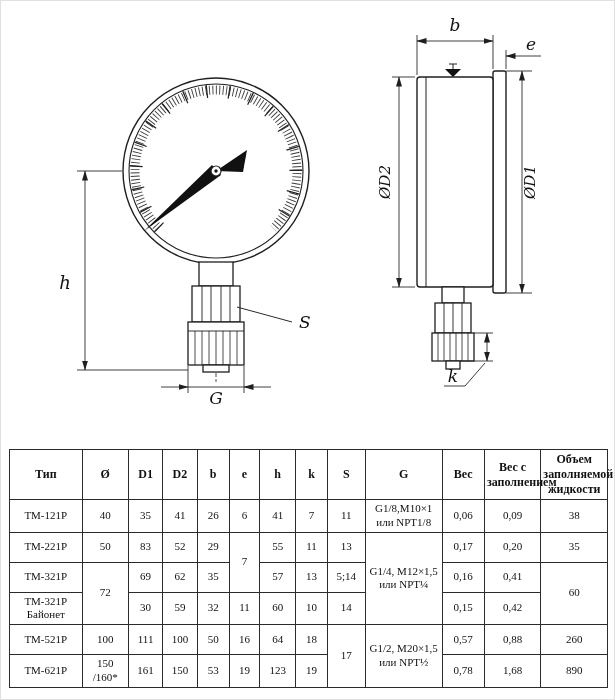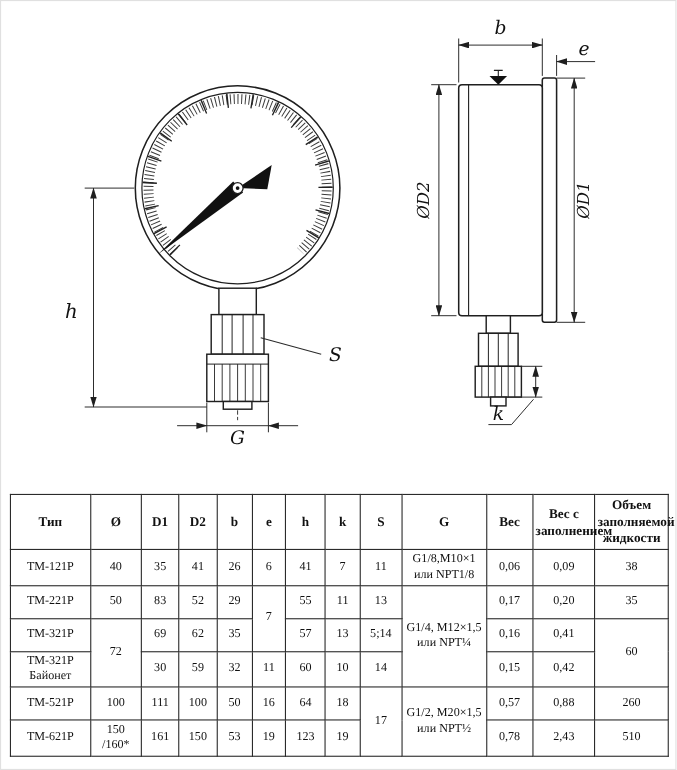--- a/index.html
+++ b/index.html
@@ -253,17 +253,17 @@
     <tr>
       <td>ТМ-621Р</td>
       <td>150 /160*</td>
       <td>161</td>
       <td>150</td>
       <td>53</td>
       <td>19</td>
       <td>123</td>
       <td>19</td>
       <td>0,78</td>
-      <td>2,43</td>
-      <td>510</td>
+      <td>1,68</td>
+      <td>890</td>
     </tr>
   </tbody>
 </table>
 
 </body></html>

